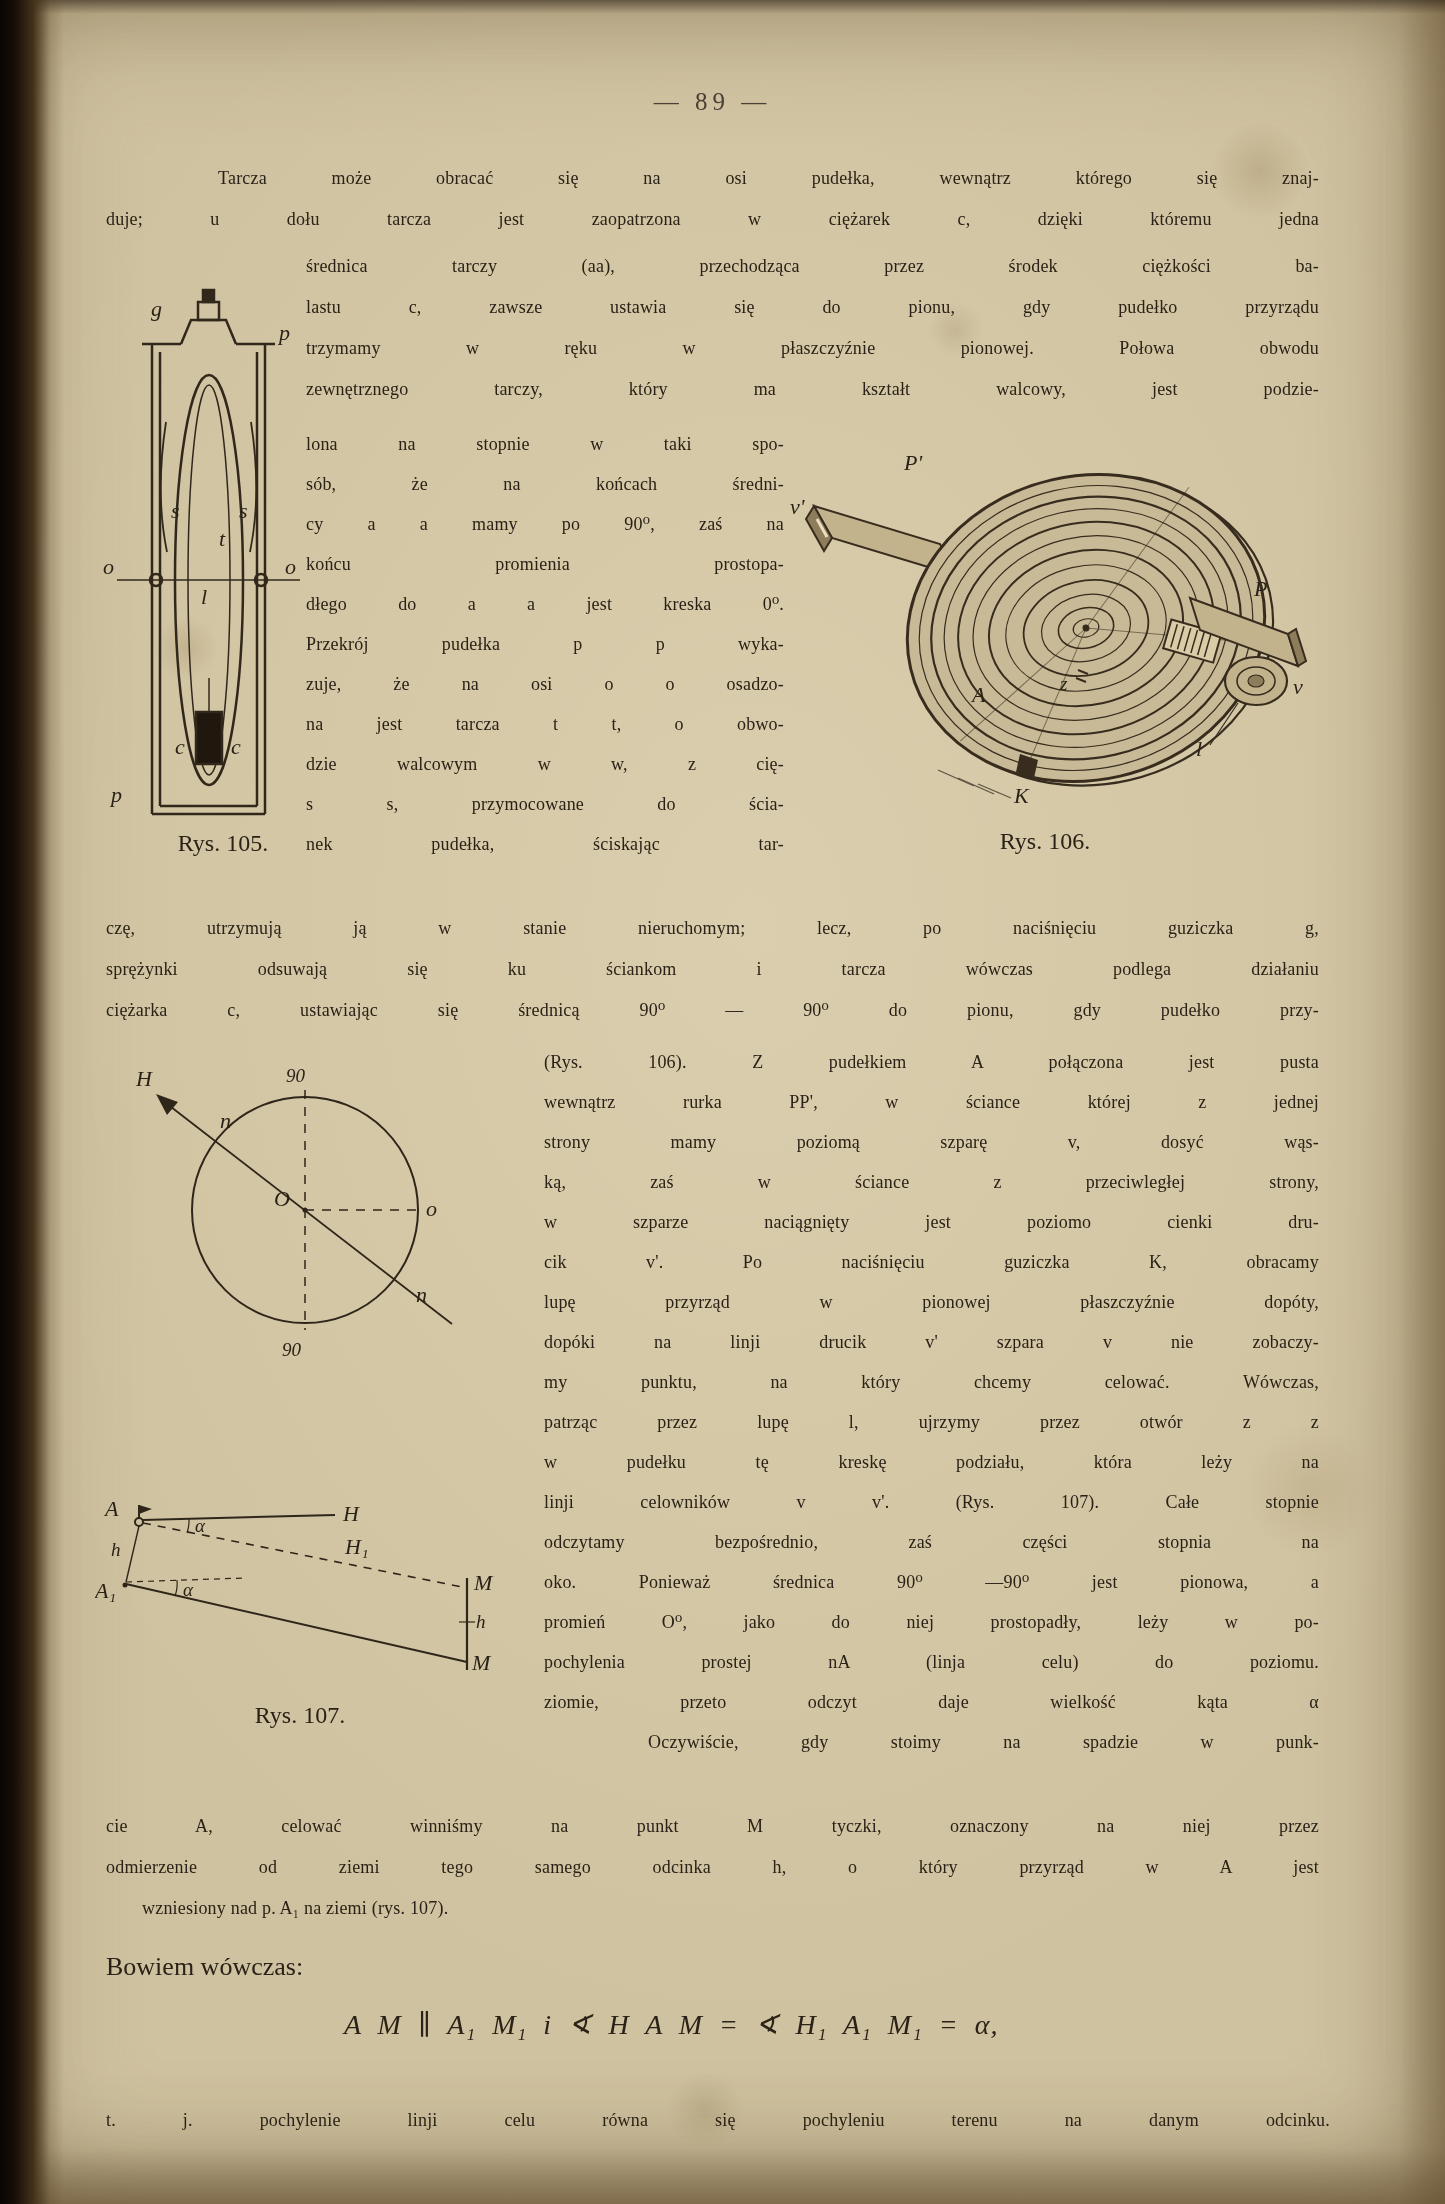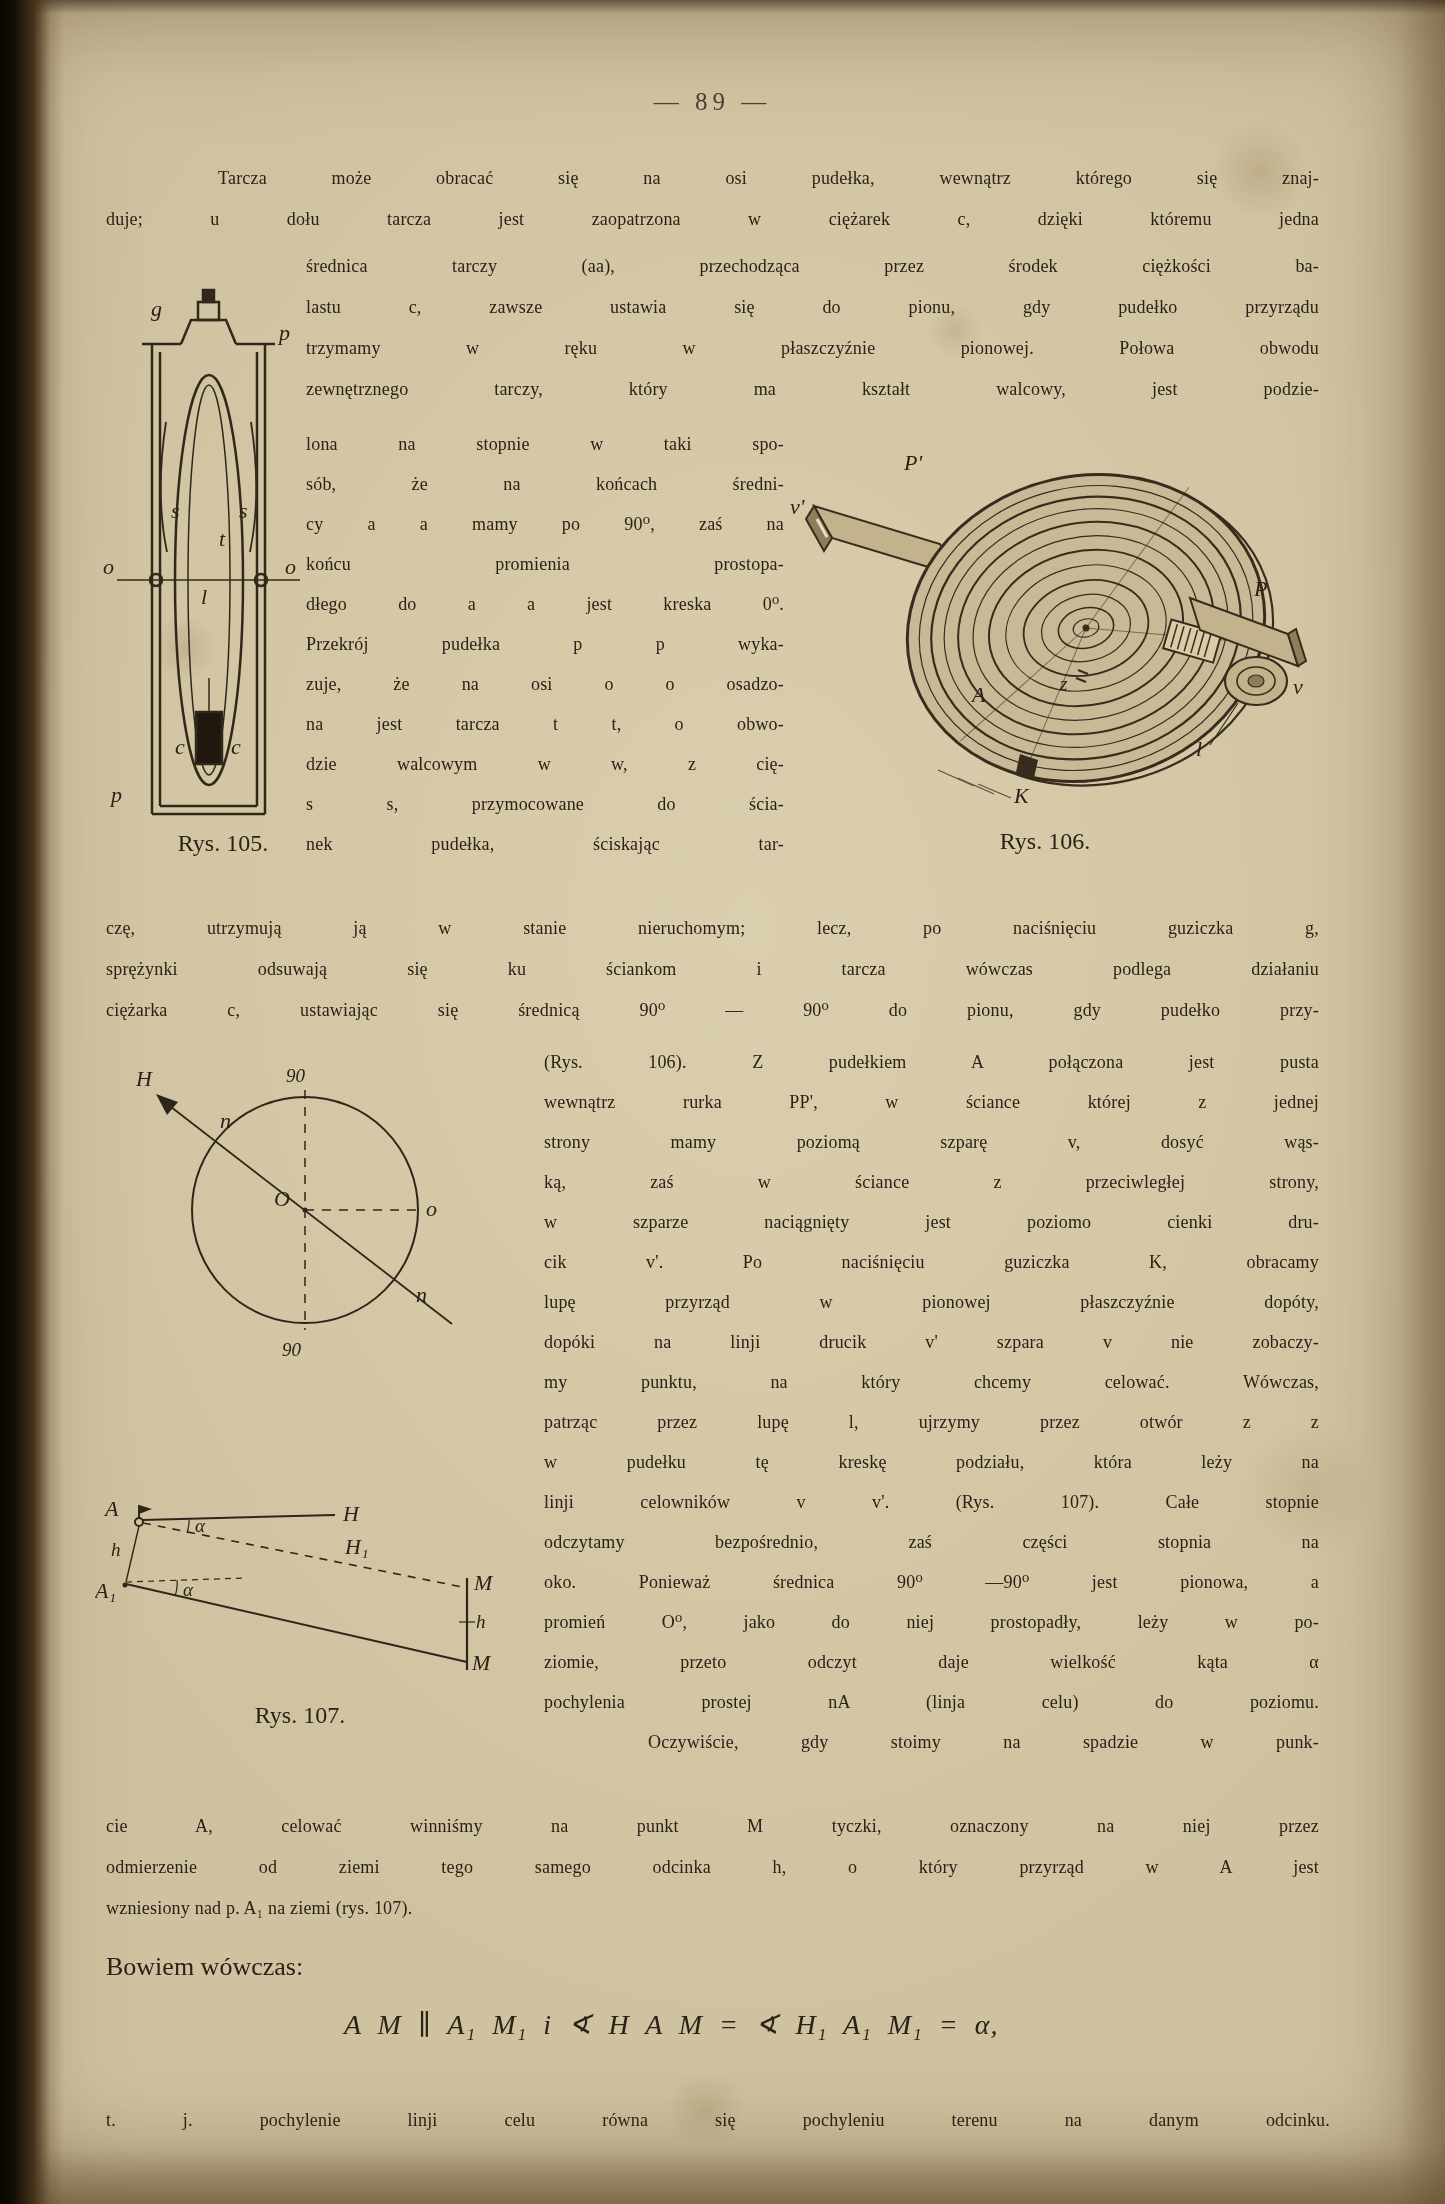--- a/index.html
+++ b/index.html
@@ -27,21 +27,21 @@
     background: linear-gradient(90deg, #0a0602 0%, #150d06 22%, #43311a 52%, rgba(90,68,36,0.25) 78%, rgba(90,68,36,0) 100%);
   }
   .block { position:absolute; }
   .tline {
     font-size:18px; line-height:41px; color:#2b2217; letter-spacing:0.2px;
     text-align:justify; text-align-last:justify;
   }
   .lh40 .tline { line-height:40px; }
   .ind  { text-indent:112px; }
   .ind2 { text-indent:104px; }
-  .last { text-align-last:left; }
+  .last { text-align-last:left;margin-left:36px; }
   .pagenum {
     position:absolute; left:106px; top:88px; width:1213px;
     font-size:25px; letter-spacing:5px; color:#4a4033;
     text-align:left; text-align-last:center;
   }
   .leadin { font-size:26px; line-height:41px; color:#2b2217; text-align:left; text-align-last:left; }
   .formula {
     position:absolute; font-size:28px; font-style:italic; color:#2b2217;
     letter-spacing:1px; word-spacing:8px; text-align:left; text-align-last:left;
   }
@@ -101,22 +101,22 @@
     <div class="tline">cik v'. Po naciśnięciu guziczka K, obracamy</div>
     <div class="tline">lupę przyrząd w pionowej płaszczyźnie dopóty,</div>
     <div class="tline">dopóki na linji drucik v' szpara v nie zobaczy-</div>
     <div class="tline">my punktu, na który chcemy celować. Wówczas,</div>
     <div class="tline">patrząc przez lupę l, ujrzymy przez otwór z z</div>
     <div class="tline">w pudełku tę kreskę podziału, która leży na</div>
     <div class="tline">linji celowników v v'. (Rys. 107). Całe stopnie</div>
     <div class="tline">odczytamy bezpośrednio, zaś części stopnia na</div>
     <div class="tline">oko. Ponieważ średnica 90⁰ —90⁰ jest pionowa, a</div>
     <div class="tline">promień O⁰, jako do niej prostopadły, leży w po-</div>
+    <div class="tline">pochylenia prostej nA (linja celu) do poziomu.</div>
     <div class="tline">ziomie, przeto odczyt daje wielkość kąta α</div>
-    <div class="tline">pochylenia prostej nA (linja celu) do poziomu.</div>
     <div class="tline ind2">Oczywiście, gdy stoimy na spadzie w punk-</div>
   </div>
 
   <div class="block" style="left:106px; top:1806px; width:1213px;">
     <div class="tline">cie A, celować winniśmy na punkt M tyczki, oznaczony na niej przez</div>
     <div class="tline">odmierzenie od ziemi tego samego odcinka h, o który przyrząd w A jest</div>
     <div class="tline last">wzniesiony nad p. A₁ na ziemi (rys. 107).</div>
   </div>
 
   <div class="block" style="left:106px; top:1946px; width:700px;">

